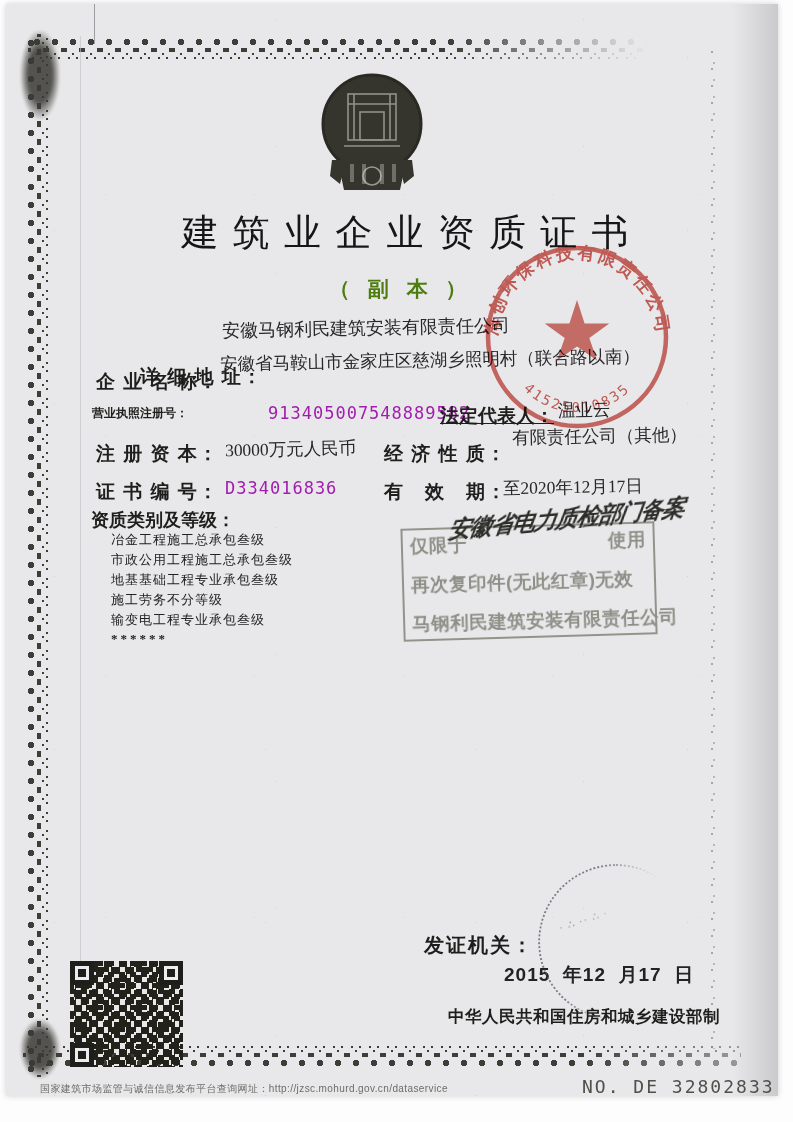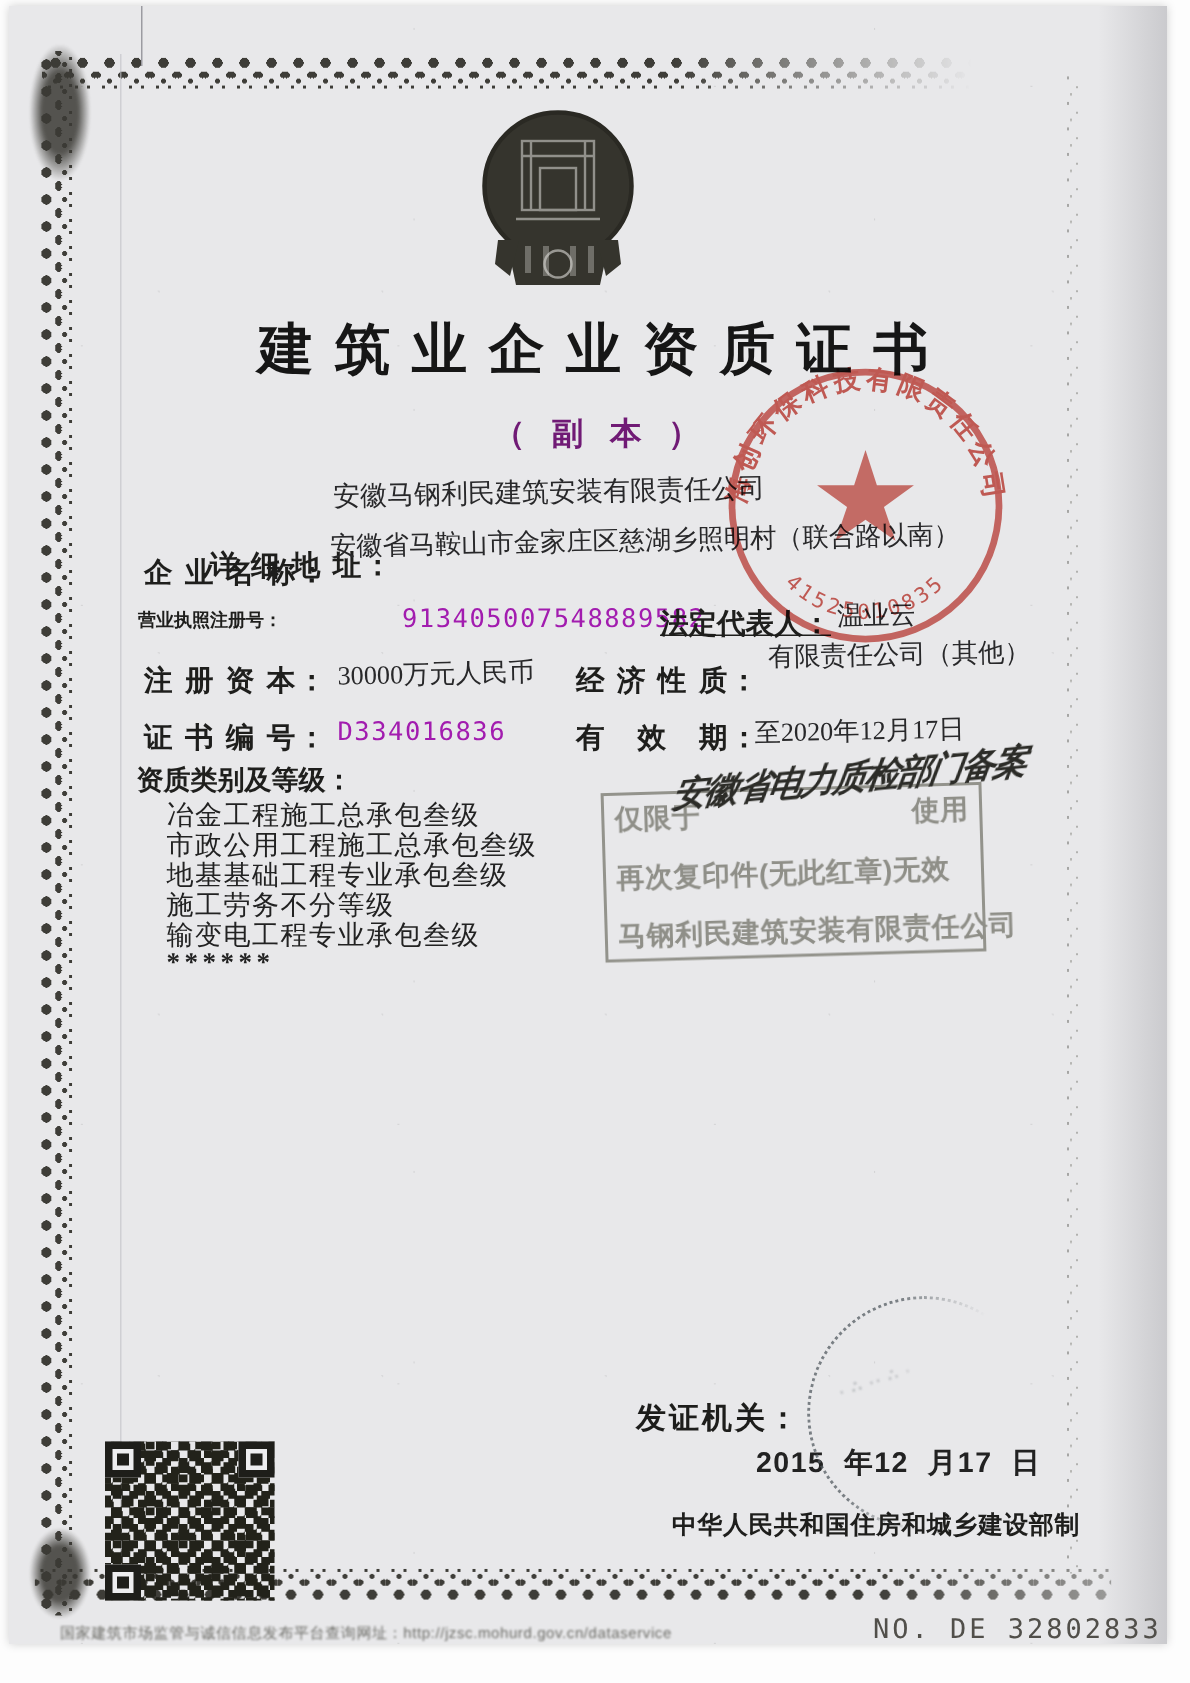--- a/index.html
+++ b/index.html
@@ -9,21 +9,21 @@
          overflow:hidden;box-shadow:0 0 6px rgba(0,0,0,.18);}
   #paper::after{content:"";position:absolute;right:0;top:0;width:46px;height:100%;
          background:linear-gradient(to right,rgba(255,255,255,0),rgba(125,125,132,.28));}
   .abs{position:absolute;}
   .lbl{position:absolute;font-weight:bold;color:#1e1e1c;font-size:19px;letter-spacing:1.5px;white-space:nowrap;}
   .lbl-sm{position:absolute;font-weight:bold;color:#1e1e1c;font-size:12px;letter-spacing:0;white-space:nowrap;}
   .val{position:absolute;color:#28282a;font-size:17.5px;font-family:"Liberation Serif","DejaVu Serif",serif;
        white-space:nowrap;transform:rotate(-1.1deg);}
   .num{position:absolute;color:#a21caf;font-size:17px;font-family:"DejaVu Sans Mono","Liberation Mono",monospace;
        letter-spacing:1px;white-space:nowrap;}
-  .quals div{height:20px;font-size:18px;color:#222;font-family:"Liberation Serif","DejaVu Serif",serif;letter-spacing:1px;white-space:nowrap;}
+  .quals div{height:20px;font-size:13px;color:#222;font-family:"Liberation Serif","DejaVu Serif",serif;letter-spacing:1px;white-space:nowrap;}
   
   .lace-h{position:absolute;height:27px;background-repeat:repeat-x;background-size:18px 27px;filter:blur(.45px);
     background-image:
       radial-gradient(circle 5.5px at 9px 8px,  #3e3d38 62%, transparent 63%),
       radial-gradient(circle 3.5px at 1px 16px, #3e3d38 62%, transparent 63%),
       radial-gradient(circle 3.5px at 17px 16px,#3e3d38 62%, transparent 63%),
       radial-gradient(circle 2.5px at 9px 20px, #3e3d38 62%, transparent 63%),
       radial-gradient(circle 1.7px at 5px 24px, #3e3d38 62%, transparent 63%),
       radial-gradient(circle 1.7px at 13px 24px,#3e3d38 62%, transparent 63%);}
   .lace-v{position:absolute;width:27px;background-repeat:repeat-y;background-size:27px 18px;filter:blur(.45px);
@@ -61,23 +61,23 @@
     mask-image:linear-gradient(105deg,#000 32%,rgba(0,0,0,.35) 48%,transparent 62%);}
   .faint-seal span{position:absolute;left:18px;top:48px;font-size:11px;color:rgba(80,88,94,.6);
     transform:rotate(-18deg);letter-spacing:1px;filter:blur(.7px);}
   .footer-url{position:absolute;left:34px;top:1078px;font-size:10px;color:#6c6c67;letter-spacing:.4px;
     filter:blur(.55px);white-space:nowrap;z-index:7;}
   .serial{position:absolute;left:576px;top:1072px;font-size:18px;color:#514f4a;letter-spacing:2px;
     font-family:"DejaVu Sans Mono","Liberation Mono",monospace;filter:blur(.4px);z-index:7;}
   .seal-svg{position:absolute;left:470px;top:234px;width:202px;height:198px;opacity:.87;
     mix-blend-mode:multiply;filter:blur(.25px);z-index:5;}
   .emblem{position:absolute;left:302px;top:60px;width:128px;height:142px;filter:blur(.5px) contrast(1.05);}
-  .title{position:absolute;left:166px;top:204px;width:500px;font-size:37px;font-weight:700;color:#161616;
-    letter-spacing:2px;white-space:pre;filter:blur(.2px);}
-  .subtitle{position:absolute;left:323px;top:271px;font-size:21px;font-weight:bold;color:#701a75;
+  .title{position:absolute;left:150px;top:204px;width:500px;font-size:37px;font-weight:400;color:#161616;
+    letter-spacing:2px;white-space:pre;filter:blur(.2px);text-align:center;}
+  .subtitle{position:absolute;left:323px;top:271px;font-size:21px;font-weight:bold;color:#4d7c0f;
     letter-spacing:6px;white-space:pre;}
   .issuer-lbl{position:absolute;left:418px;top:928px;font-size:20px;font-weight:bold;color:#1d1d1b;letter-spacing:2px;}
   .issue-date{position:absolute;left:498px;top:958px;font-size:19px;font-weight:bold;color:#222;
     white-space:pre;letter-spacing:1px;}
   .maker{position:absolute;left:442px;top:1002px;font-size:16.5px;font-weight:bold;color:#1e1e1c;letter-spacing:.5px;white-space:nowrap;}
   .trim-line{position:absolute;left:74px;top:32px;width:1px;height:1005px;background:#c2c2c6;opacity:.65;}
   .fold-line{position:absolute;left:88px;top:0;width:1px;height:40px;background:#9b9ba1;}
   .noise{position:absolute;inset:0;pointer-events:none;opacity:.5;z-index:8;
     background-image:radial-gradient(circle 1px at 23% 31%, rgba(60,60,60,.25) 50%, transparent 51%),
                      radial-gradient(circle 1px at 67% 79%, rgba(60,60,60,.2) 50%, transparent 51%),

